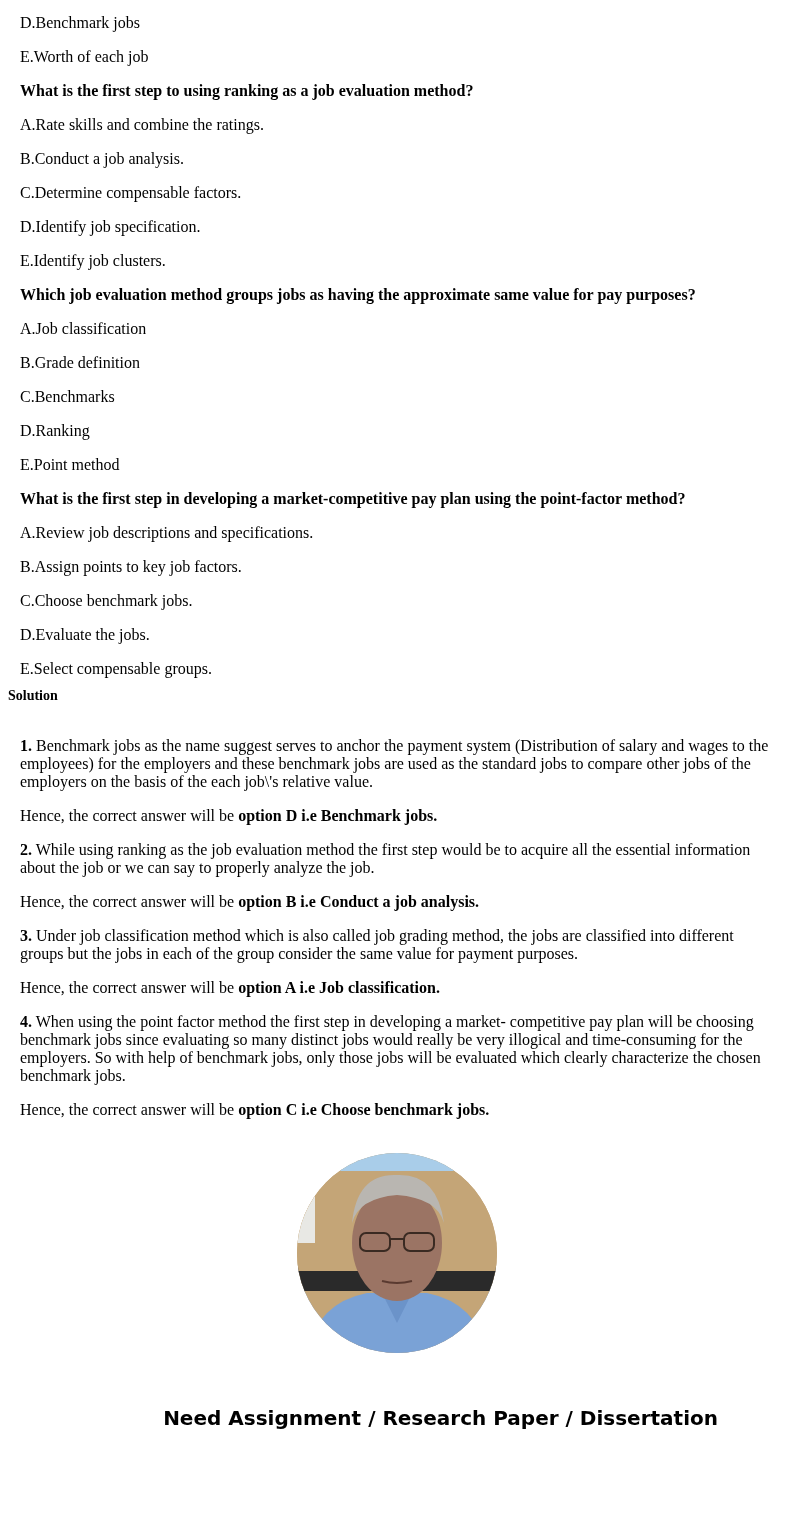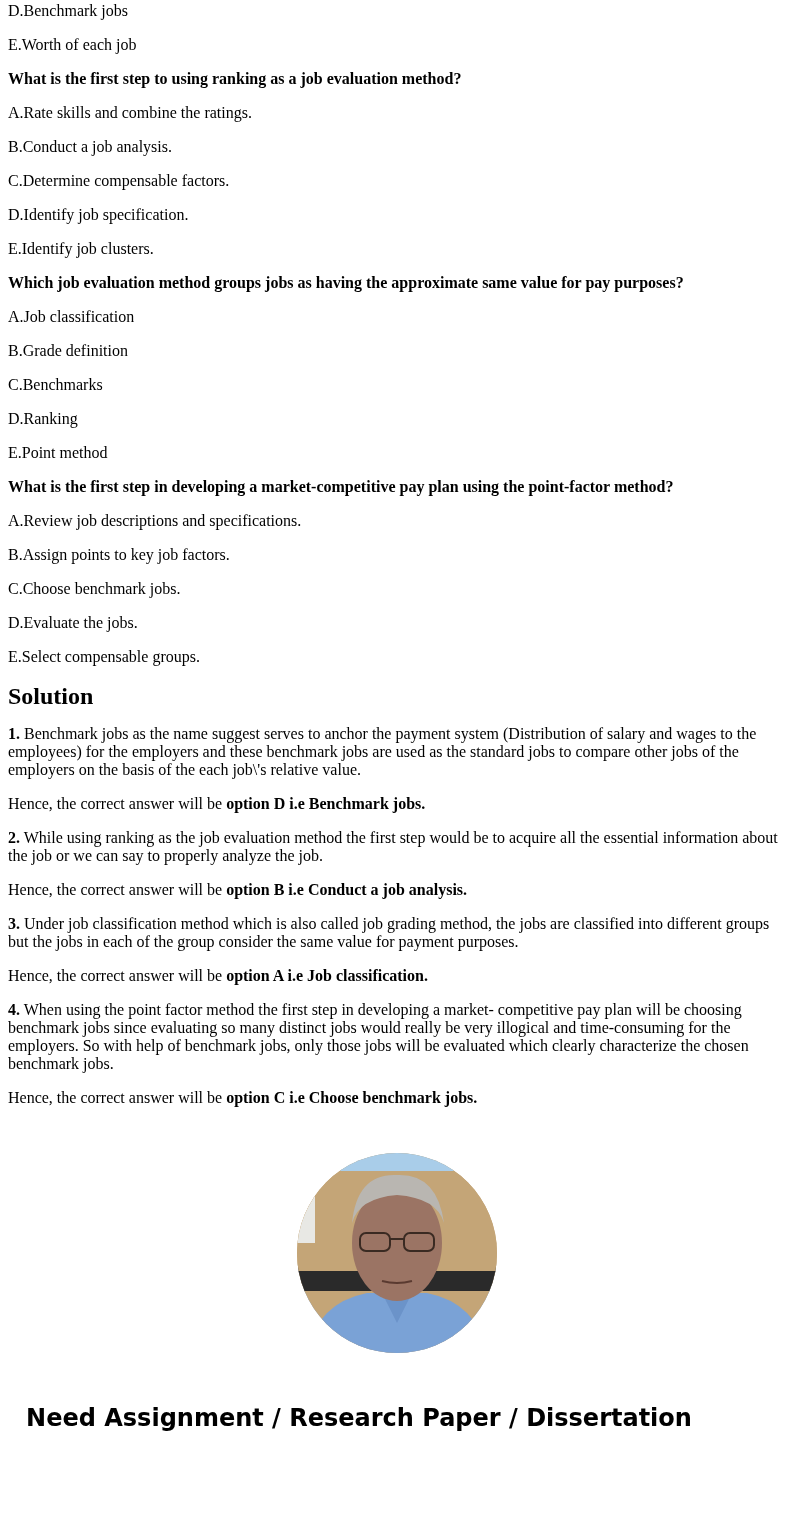--- a/index.html
+++ b/index.html
@@ -1,34 +1,34 @@
 <!DOCTYPE html>
 <html><head>
 <meta charset="utf-8">
 <style>
   html, body { margin: 0; padding: 0; background: #ffffff; }
   body {
     width: 794px; height: 1523px; overflow: hidden; position: relative;
     font-family: "Liberation Serif", serif; font-size: 16px; color: #000;
   }
   .wrap { position: absolute; left: 8px; top: 0; right: 8px; }
-  p { margin: 0; line-height: 18px; }
+  p { margin: 12px; line-height: 18px; }
   .line { position: absolute; left: 0; right: 0; }
   .q { font-weight: bold; }
-  h3 { margin: 0; font-size: 24px; font-weight: bold; line-height: 22px; }
+  h3 { margin: 0; font-size: 14px; font-weight: bold; line-height: 22px; }
   .sol p { line-height: 18px; }
   b { font-weight: bold; }
   .avatar {
     position: absolute; left: 297px; top: 1153px; width: 200px; height: 200px;
     border-radius: 50%; overflow: hidden;
     background: linear-gradient(#a8cdea 0%, #a8cdea 8%, #b89a6c 9%, #c9a978 55%, #2c2c2c 58%, #2c2c2c 66%, #7ba3d6 67%, #6f98cf 100%);
   }
   .footer {
-    position: absolute; left: 0; width: 718px; top: 1403px; text-align: center;
-    font-family: "DejaVu Sans", sans-serif; font-weight: bold; font-size: 24px; line-height: 30px;
+    position: absolute; left: 0; width: 718px; top: 1403px; text-align: right;
+    font-family: "DejaVu Sans", sans-serif; font-weight: bold; font-size: 20px; line-height: 30px;
   }
 </style>
 </head>
 <body>
 
 <div class="wrap">
 
   <p class="line" style="top:2px">D.Benchmark jobs</p>
   <p class="line" style="top:36px">E.Worth of each job</p>
   <p class="line q" style="top:70px">What is the first step to using ranking as a job evaluation method?</p>

